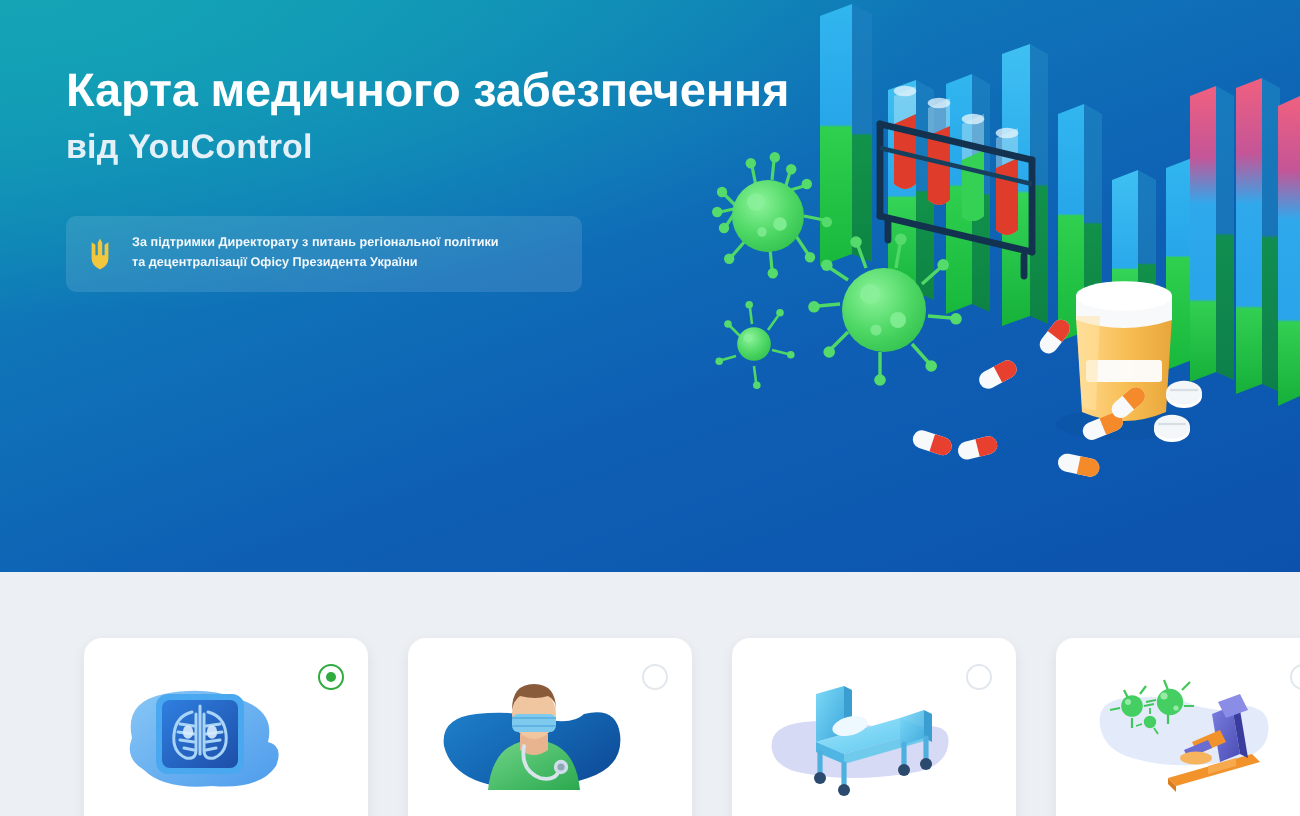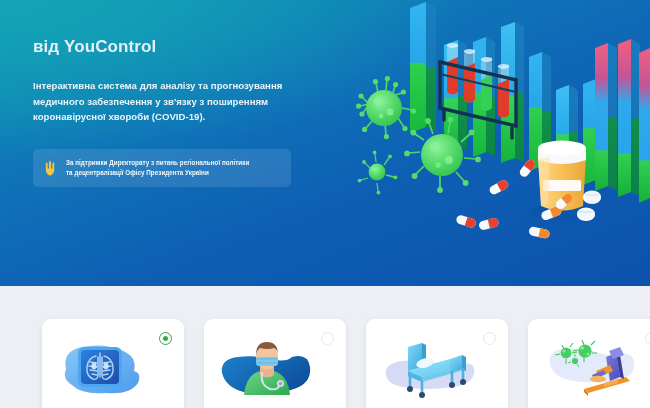--- a/index.html
+++ b/index.html
@@ -415,22 +415,22 @@
             <path d="M245,195 h14" stroke="#d7dee4" stroke-width="1.1"></path>
             <ellipse cx="246" cy="215" rx="9" ry="6" fill="#ffffff"></ellipse>
             <ellipse cx="246" cy="213.4" rx="9" ry="6" fill="#f4f7f9"></ellipse>
             <path d="M239,212 h14" stroke="#d7dee4" stroke-width="1.1"></path>
           </g>
         </g>
       </svg>
     </div>
 
     <div class="hero-inner">
+      <h1 class="hero-title">Карта медичного забезпечення</h1>
       <div class="hero-sub">від YouControl</div>
-      <p class="hero-desc">Інтерактивна система для аналізу та прогнозування медичного забезпечення у зв'язку з поширенням коронавірусної хвороби (COVID-19).</p>
 
       <div class="support-badge">
         <span class="trident">
           <svg class="trident" viewBox="0 0 14 18" xmlns="http://www.w3.org/2000/svg">
             <path d="M7 1.2 L8.1 3.4 L8.1 9.6 L9.3 9.6 L9.3 4.4 L11.2 3.1 L11.2 11.2 Q11.2 14.6 7 16.8 Q2.8 14.6 2.8 11.2 L2.8 3.1 L4.7 4.4 L4.7 9.6 L5.9 9.6 L5.9 3.4 Z" fill="#f2c63d"></path>
           </svg>
         </span>
         <span class="support-text">
           <span>За підтримки Директорату з питань регіональної політики</span><br>
           <span>та децентралізації Офісу Президента України</span>

